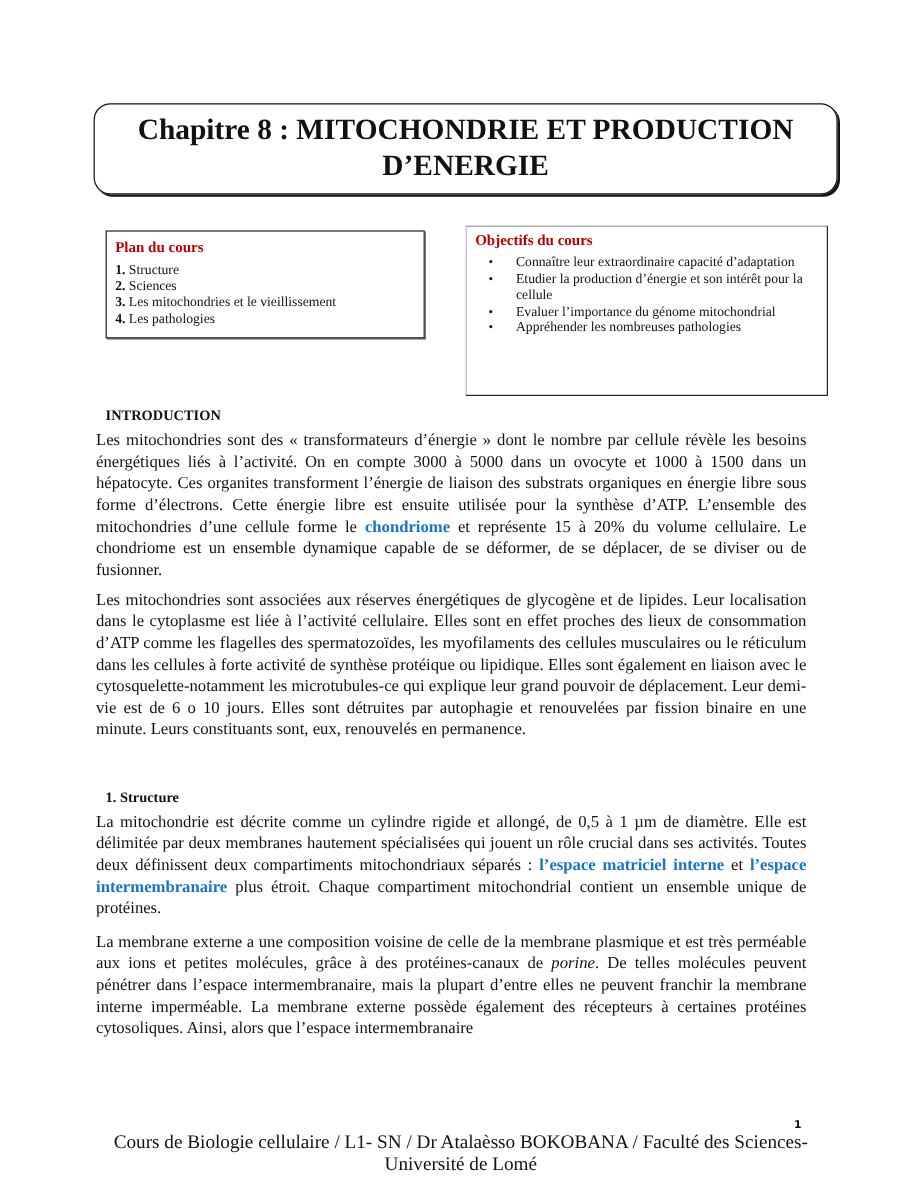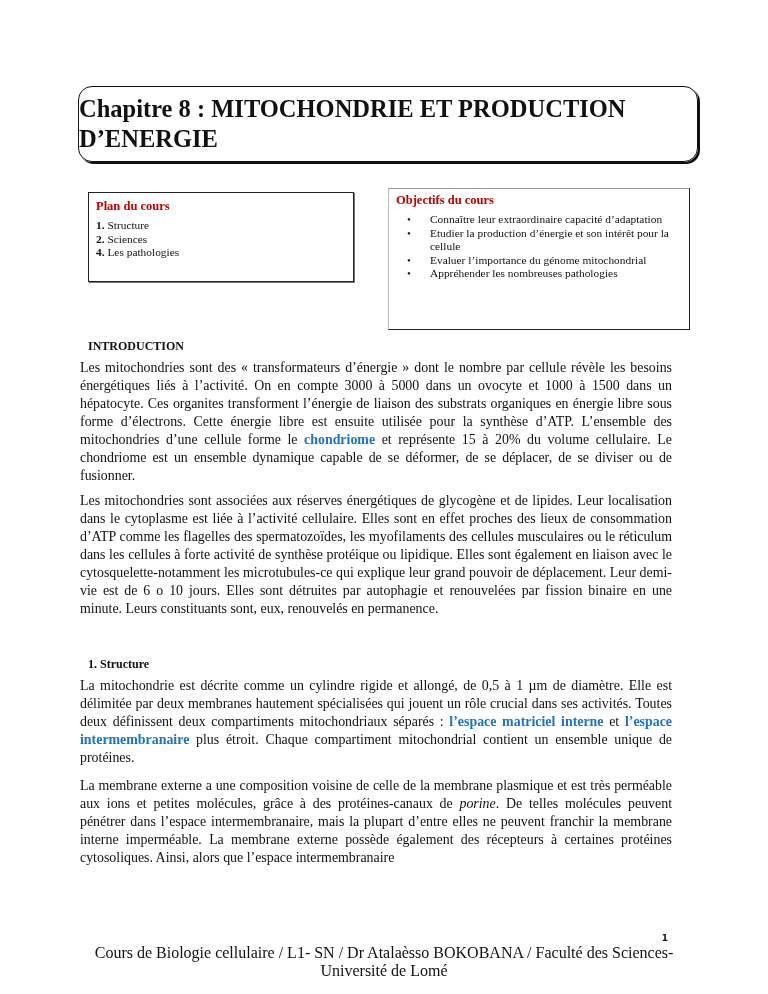--- a/index.html
+++ b/index.html
@@ -18,20 +18,21 @@
     .title-box {
       position: absolute;
       left: 78px;
       top: 86px;
       width: 620px;
       height: 76px;
       border: 1.5px solid #111;
       border-radius: 14px;
       box-shadow: 2px 2px 0 #111;
       box-sizing: border-box;
+      text-align: center;
       font-weight: bold;
       font-size: 24.5px;
       line-height: 30px;
       padding-top: 7px;
     }
     .title-box .l2 { display:block; }
     .plan-box {
       position: absolute;
       left: 88px;
       top: 192px;
@@ -124,20 +125,21 @@
 
 <div class="title-box">
   <span class="l1">Chapitre 8 : MITOCHONDRIE ET PRODUCTION</span>
   <span class="l2">D’ENERGIE</span>
 </div>
 
 <div class="plan-box">
   <div class="box-title">Plan du cours</div>
   <div class="item"><b>1.</b><span> Structure</span></div>
   <div class="item"><b>2.</b><span> Sciences</span></div>
+  <div class="item"><b>3.</b><span> Les mitochondries et le vieillissement</span></div>
   <div class="item"><b>4.</b><span> Les pathologies</span></div>
 </div>
 
 <div class="obj-box">
   <div class="box-title">Objectifs du cours</div>
   <ul>
     <li><span class="bullet">•</span><span>Connaître leur extraordinaire capacité d’adaptation</span></li>
     <li><span class="bullet">•</span><span>Etudier la production d’énergie et son intérêt pour la cellule</span></li>
     <li><span class="bullet">•</span><span>Evaluer l’importance du génome mitochondrial</span></li>
     <li><span class="bullet">•</span><span>Appréhender les nombreuses pathologies</span></li>

